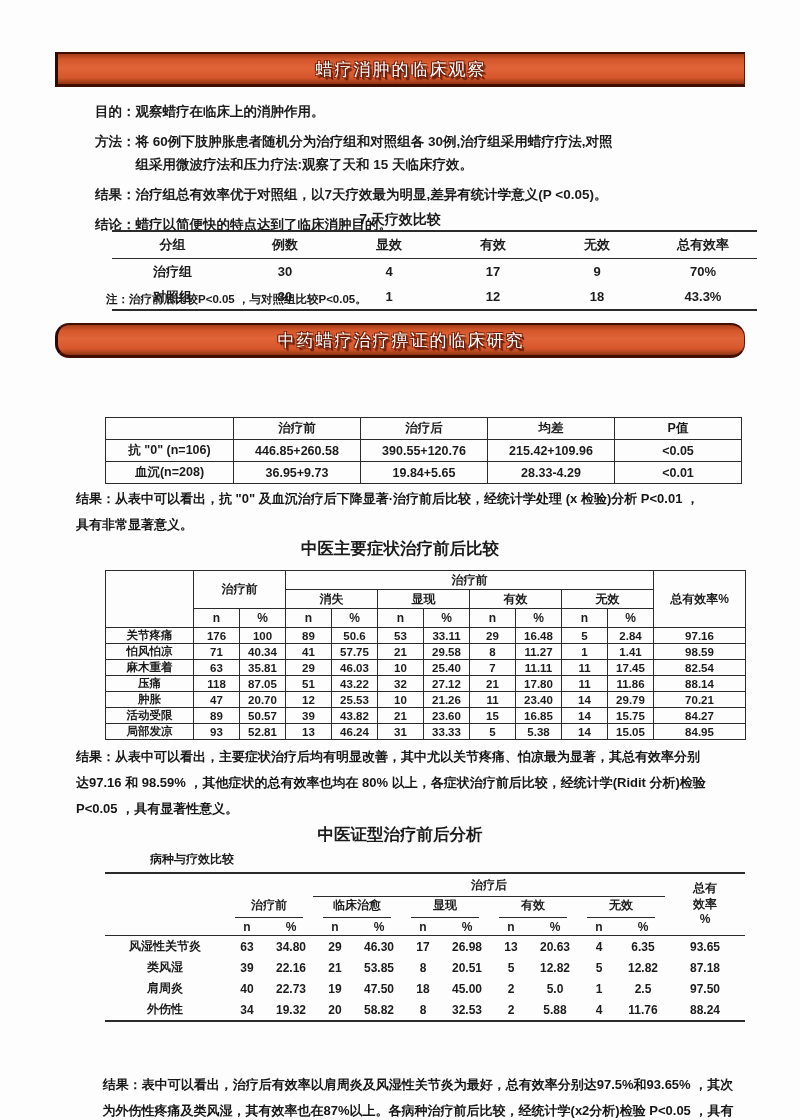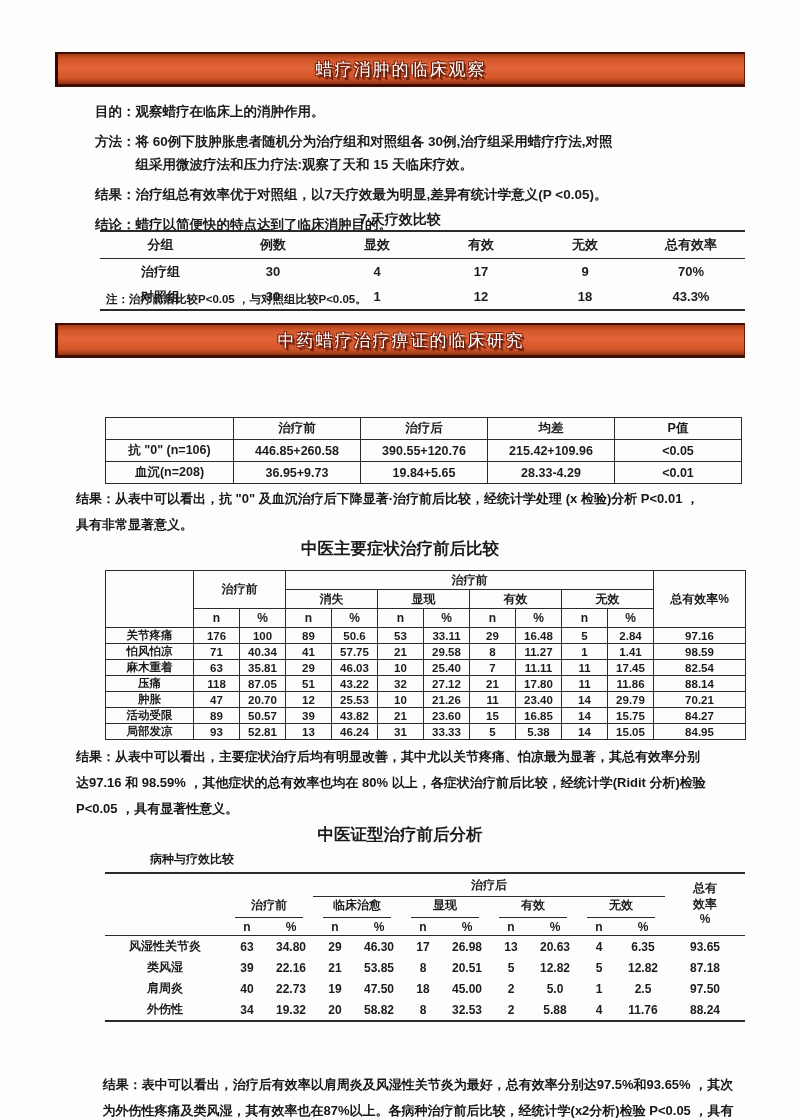--- a/index.html
+++ b/index.html
@@ -91,21 +91,21 @@
       <b class="abs-label">结果：</b>
       <span class="abs-text">治疗组总有效率优于对照组，以7天疗效最为明显,差异有统计学意义(P &lt;0.05)。</span>
     </div>
     <div class="abs-item">
       <b class="abs-label">结论：</b>
       <span class="abs-text">蜡疗以简便快的特点达到了临床消肿目的。</span>
     </div>
   </div>
 
   <div class="tbl-title" style="top:211px;font-size:14px;">7 天疗效比较</div>
-  <table class="lines" style="top:230px;left:100px;width:645px;">
+  <table class="lines" style="top:230px;left:112px;width:645px;">
     <colgroup>
         <col style="width:121px">
         <col style="width:104px">
         <col style="width:104px">
         <col style="width:104px">
         <col style="width:104px">
         <col style="width:108px">
       </colgroup>
     <thead>
       <tr>
@@ -131,21 +131,21 @@
           <td>30</td>
           <td>1</td>
           <td>12</td>
           <td>18</td>
           <td>43.3%</td>
         </tr>
       </tbody>
   </table>
   <div class="note" style="top:292px;left:106px;">注：治疗前后比较P&lt;0.05 ，与对照组比较P&lt;0.05。</div>
 
-  <div class="banner" style="top:323px;">
+  <div class="banner" style="top:323px;border-radius:14px;">
     <span class="banner-text">中药蜡疗治疗痹证的临床研究</span>
   </div>
 
 
   <table class="grid t2" style="top:417px;left:105px;width:636px;">
     <colgroup>
         <col style="width:128px">
         <col style="width:127px">
         <col style="width:127px">
         <col style="width:127px">

